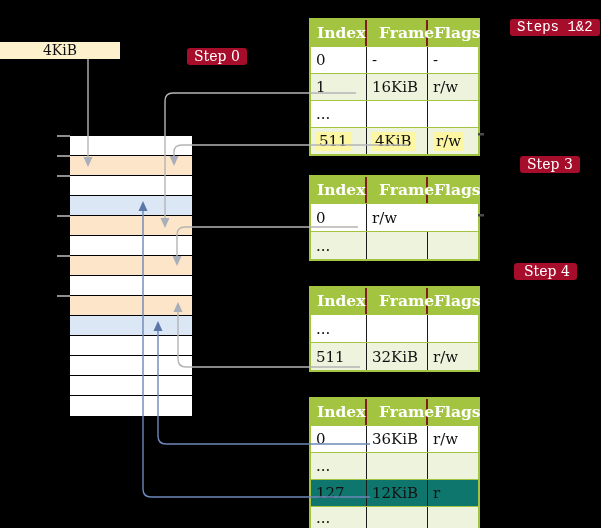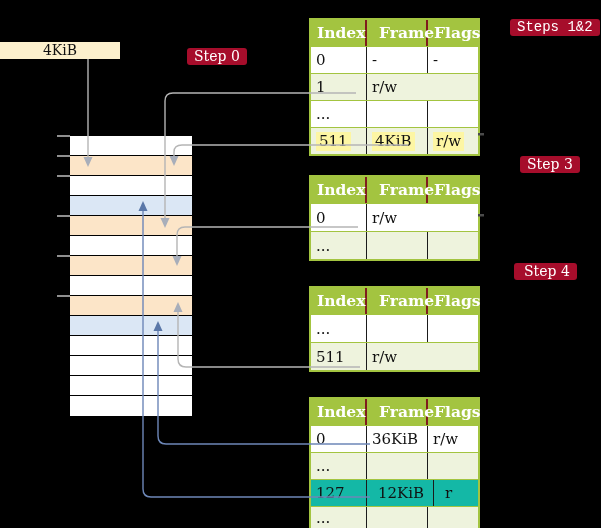--- a/index.html
+++ b/index.html
@@ -93,20 +93,23 @@
           <span>-</span>
         </div>
       <div class="td c3">
           <span>-</span>
         </div>
     </div>
     <div class="trow" style="background-color: rgb(238, 243, 221);">
       <div class="td c1">
           <span>1</span>
         </div>
+      <div class="td c2">
+          <span>16KiB</span>
+        </div>
       <div class="td c3">
           <span>r/w</span>
         </div>
     </div>
     <div class="trow" style="background-color: rgb(255, 255, 255);">
       <div class="td c1">
           <span>...</span>
         </div>
       <div class="td c2">
           <span></span>
@@ -169,20 +172,23 @@
           <span></span>
         </div>
       <div class="td c3">
           <span></span>
         </div>
     </div>
     <div class="trow" style="background-color: rgb(238, 243, 221);">
       <div class="td c1">
           <span>511</span>
         </div>
+      <div class="td c2">
+          <span>32KiB</span>
+        </div>
       <div class="td c3">
           <span>r/w</span>
         </div>
     </div>
   </div>
 
   <div class="ptable" id="table4">
     <div class="thead">
       <div class="th c1">Index</div>
       <div class="th c2">Frame</div>
@@ -203,21 +209,21 @@
       <div class="td c1">
           <span>...</span>
         </div>
       <div class="td c2">
           <span></span>
         </div>
       <div class="td c3">
           <span></span>
         </div>
     </div>
-    <div class="trow" style="background-color: #14b8a6; gap: 6px;">
+    <div class="trow" style="background-color: #0f766e;">
       <div class="td c1">
           <span>127</span>
         </div>
       <div class="td c2">
           <span>12KiB</span>
         </div>
       <div class="td c3">
           <span>r</span>
         </div>
     </div>

